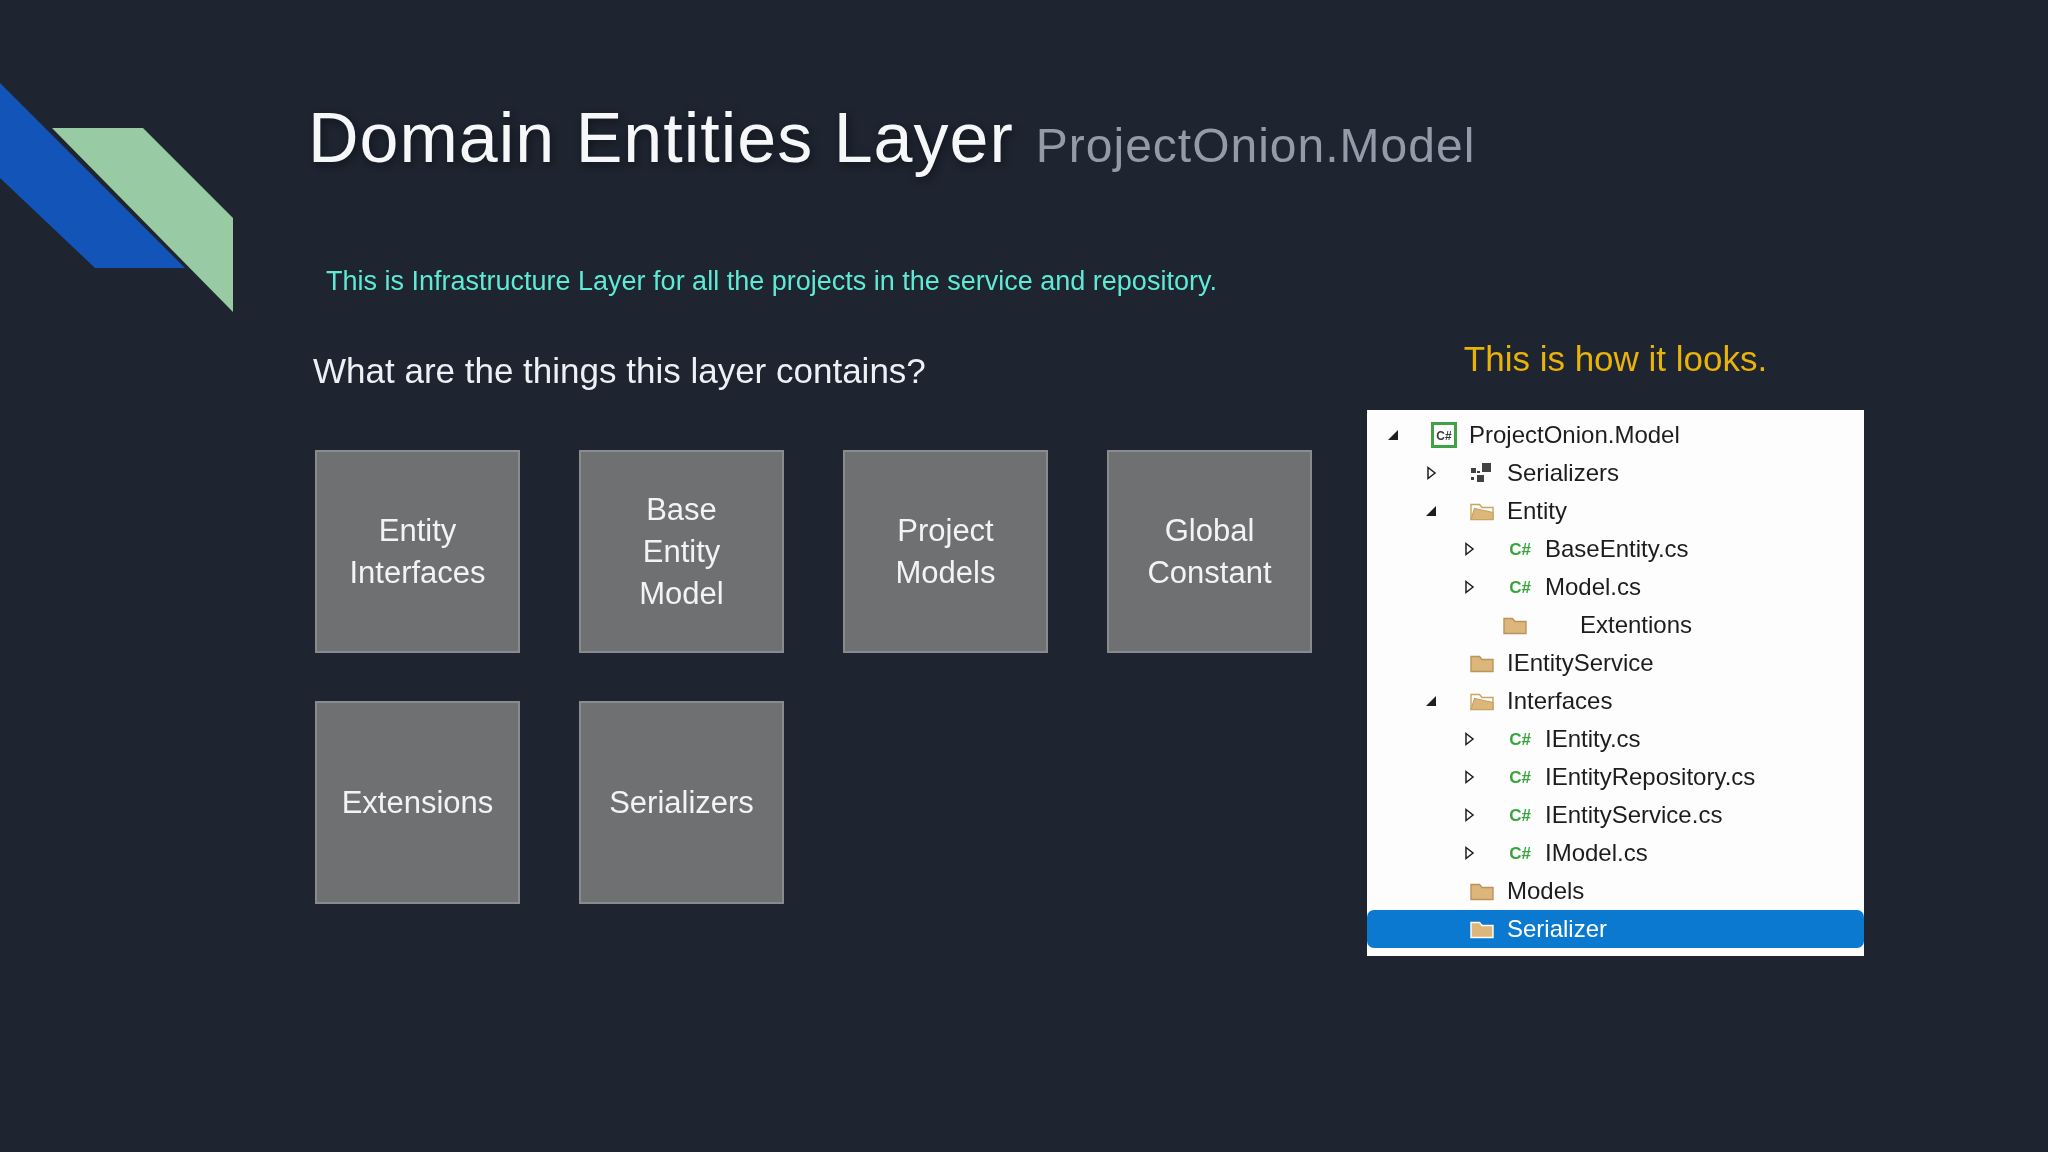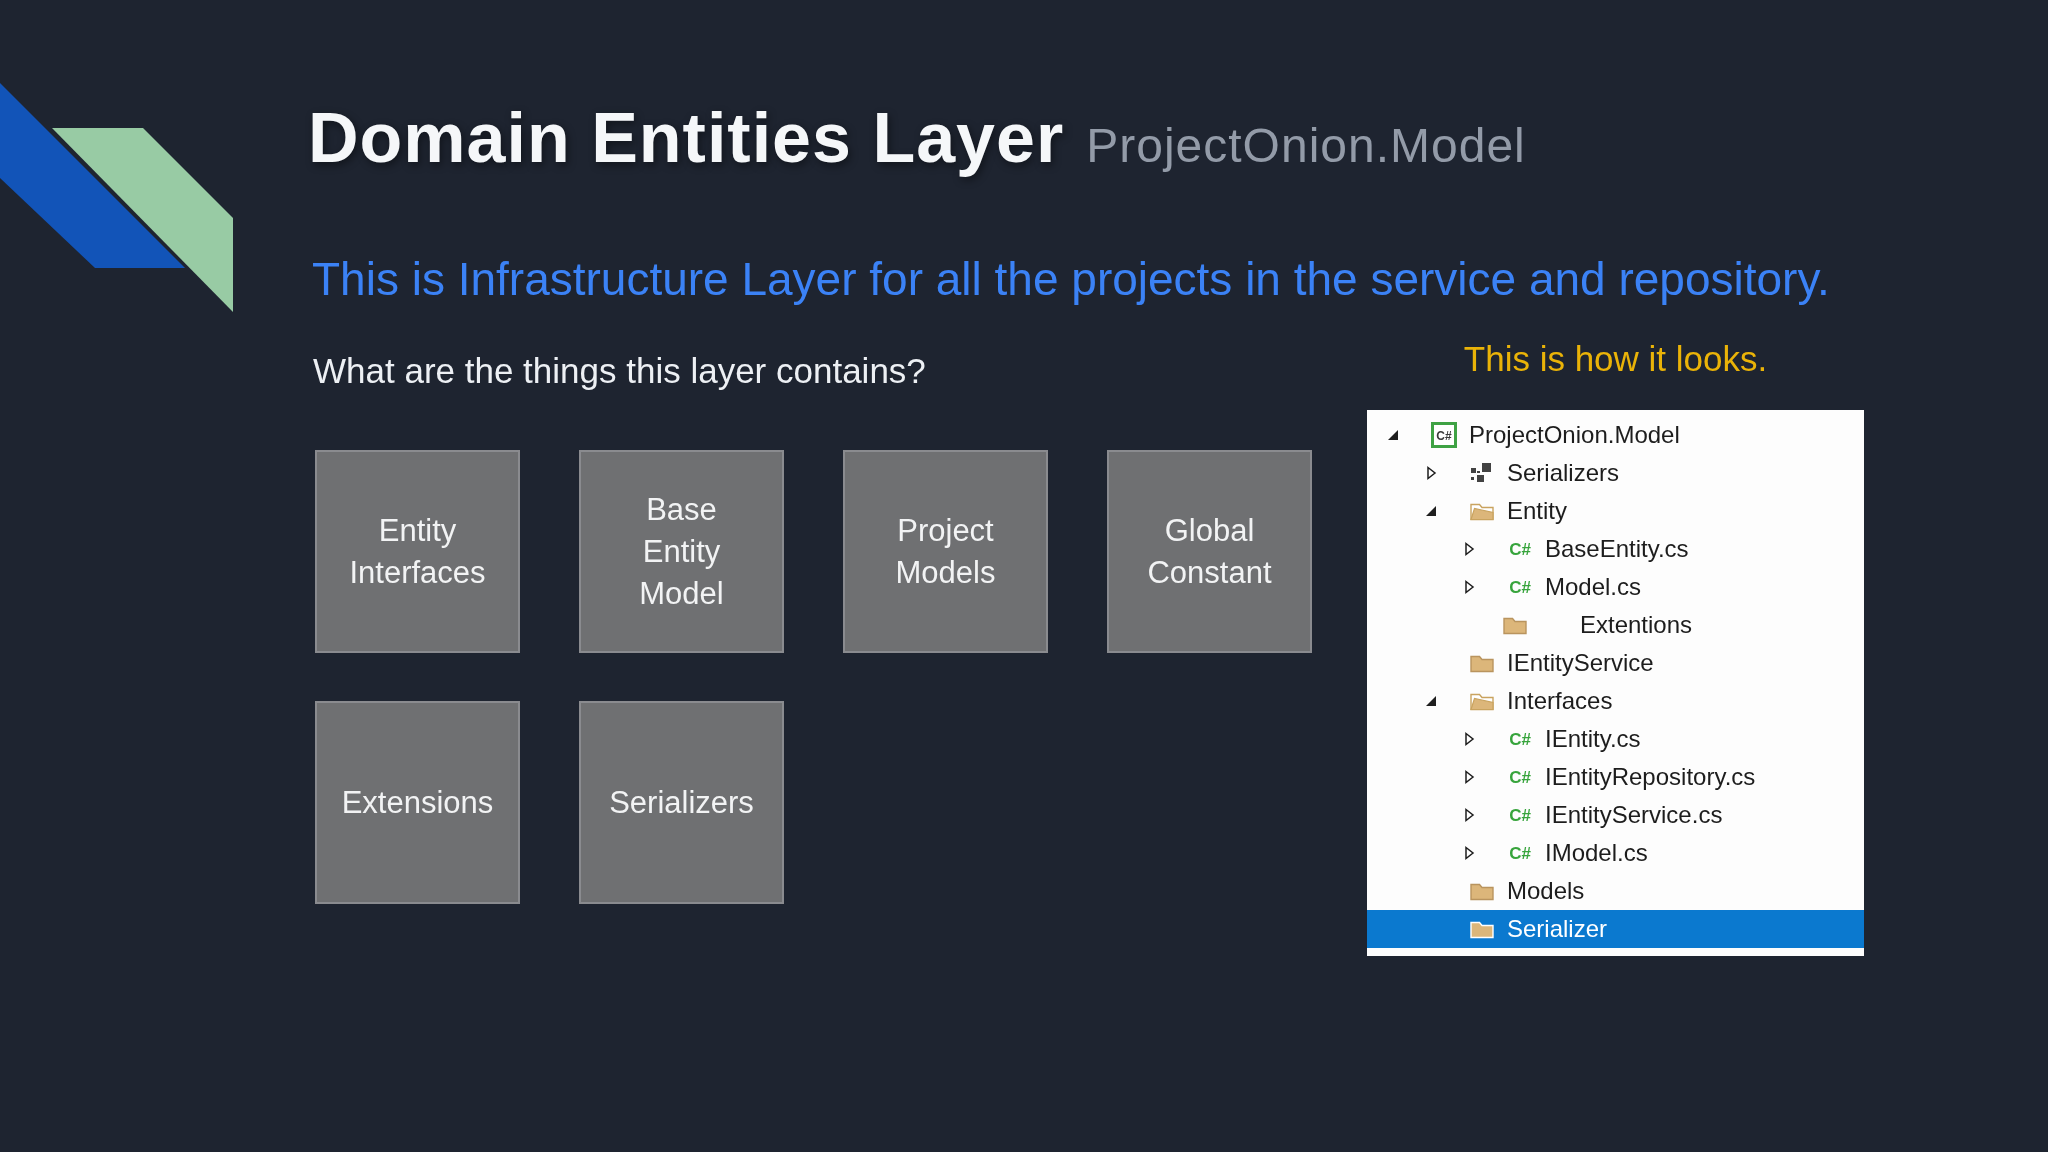--- a/index.html
+++ b/index.html
@@ -18,24 +18,24 @@
     font-family:"Liberation Sans",sans-serif;
   }
   
   .ribbon{position:absolute;left:0;top:0;width:260px;height:330px;pointer-events:none;}
   .ribbon-green{background:var(--ribbon-green);
     clip-path:polygon(52px 128px,143px 128px,233px 218px,233px 312px);}
   .ribbon-blue{background:var(--ribbon-blue);
     clip-path:polygon(0px 83px,185px 268px,95px 268px,0px 178px);}
   
   .title-line{position:absolute;left:308px;top:98px;white-space:nowrap;}
-  .title-main{font-size:70px;font-weight:700;color:#f5f7f9;letter-spacing:1px;
+  .title-main{font-size:70px;font-weight:400;color:#f5f7f9;letter-spacing:1px;
     text-shadow:2px 3px 8px rgba(0,0,0,.45);}
   .title-sub{font-size:48px;font-weight:400;color:#939ba8;margin-left:22px;letter-spacing:1px;}
-  .desc{position:absolute;left:310px;top:250px;font-size:46px;color:#3b82f6;margin:2px;}
+  .desc{position:absolute;left:310px;top:250px;font-size:27px;color:#5eead4;margin:16px;}
   .question{position:absolute;left:310px;top:348px;font-size:35px;color:#edf0f4;margin:3px;}
   .caption{position:absolute;left:1367px;top:339px;width:497px;text-align:center;
     font-size:35px;color:#eab308;margin:0;}
   
   .boxes-row{position:absolute;left:315px;display:flex;gap:59px;}
   .boxes-row.row1{top:450px;}
   .boxes-row.row2{top:701px;}
   .content-box{
     width:205px;height:203px;box-sizing:border-box;
     background:var(--box-gray);border:2px solid #8a8b8f;
@@ -259,21 +259,21 @@
       </div>
       <div class="tree-row" style="padding-left: 56px;">
         <span class="expander"></span>
         <span class="tree-icon">
           <svg width="26" height="26" viewBox="0 0 26 26">
             <path class="folder-stroke" d="M2 6.5 h8.5 l2.5 3 H24 V21.5 H2 Z" fill="#dcb67a" stroke="#b9945e" stroke-width="1.4"></path>
           </svg>
         </span>
         <span class="tree-label">Models</span>
       </div>
-      <div class="tree-row selected" style="padding-left: 56px;">
+      <div class="tree-row selected" style="padding-left: 56px; border-radius: 7px;">
         <span class="expander"></span>
         <span class="tree-icon">
           <svg width="26" height="26" viewBox="0 0 26 26">
             <path class="folder-stroke" d="M2 6.5 h8.5 l2.5 3 H24 V21.5 H2 Z" fill="#dcb67a" stroke="#b9945e" stroke-width="1.4"></path>
           </svg>
         </span>
         <span class="tree-label">Serializer</span>
       </div>
     </div>
 </div>

